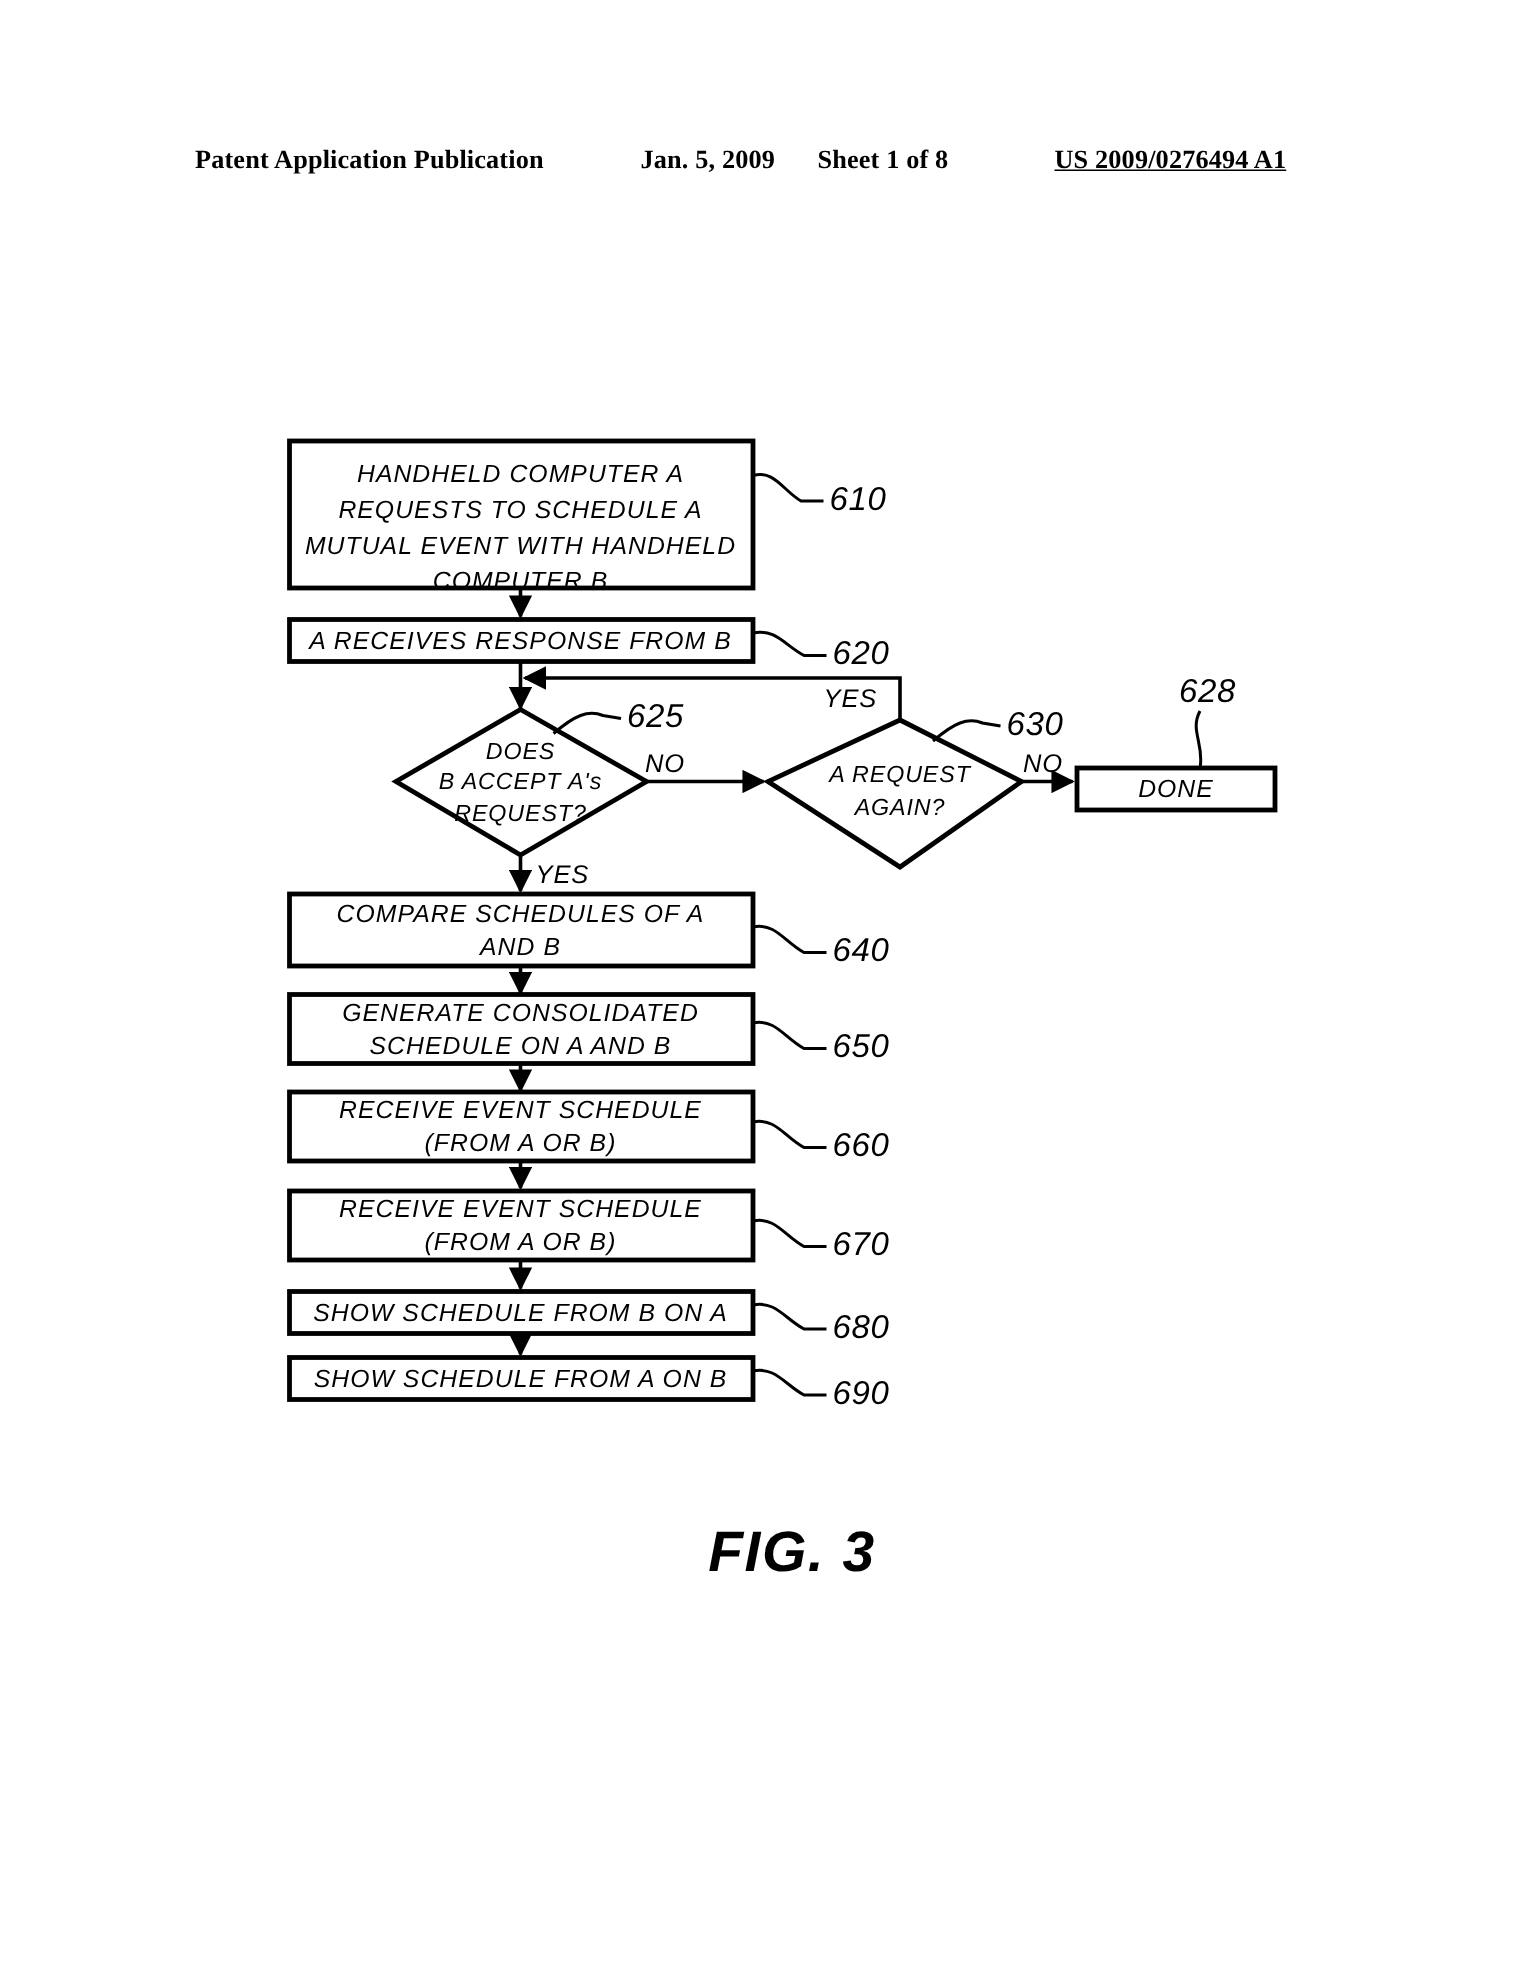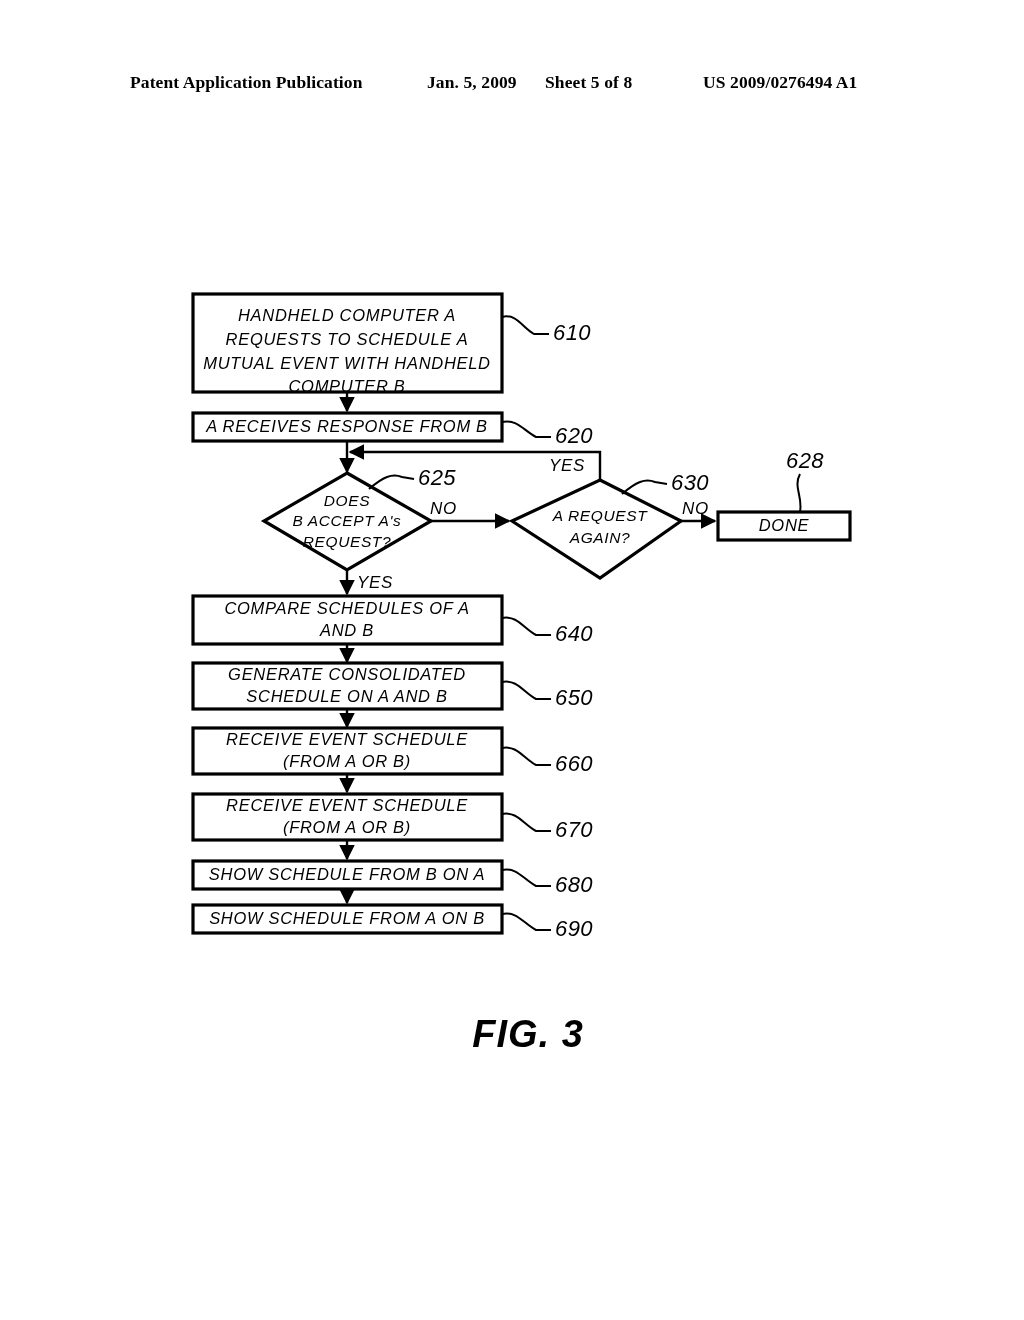--- a/index.html
+++ b/index.html
@@ -14,37 +14,37 @@
     background: #ffffff;
     overflow: hidden;
     font-family: "Liberation Sans", sans-serif;
     color: #000000;
   }
 
   
   #hdr {
     position: absolute;
     left: 0;
-    top: 72px;
+    top: 96px;
     width: 820px;
     height: 26px;
   }
   .hdr-txt {
     position: absolute;
     font-family: "Liberation Serif", serif;
     font-weight: bold;
     font-size: 17.5px;
     letter-spacing: 0.1px;
     white-space: nowrap;
     color: #000;
   }
   #hdr-pub   { left: 130px; top: 0; }
   #hdr-date  { left: 427px; top: 0; }
   #hdr-sheet { left: 545px; top: 0; }
-  #hdr-num   { left: 703px; top: 0; }
+  #hdr-num   { left: 703px; top: 0; text-decoration: underline; }
 
   
   #chart {
     position: absolute;
     left: 0;
     top: 0;
     width: 1024px;
     height: 1320px;
   }
 
@@ -118,21 +118,21 @@
   }
 </style>
 </head>
 <body>
 
 <div id="page">
 
   <div id="hdr">
     <div class="hdr-txt" id="hdr-pub">Patent Application Publication</div>
     <div class="hdr-txt" id="hdr-date">Jan. 5, 2009</div>
-    <div class="hdr-txt" id="hdr-sheet">Sheet 5 of 8</div>
+    <div class="hdr-txt" id="hdr-sheet">Sheet 1 of 8</div>
     <div class="hdr-txt" id="hdr-num">US 2009/0276494 A1</div>
   </div>
 
   <svg id="chart" viewBox="0 0 1024 1320">
     <defs>
       <marker id="ahead" viewBox="0 0 10 10" refX="9" refY="5" markerWidth="6.5" markerHeight="6.5" orient="auto-start-reverse">
         <path d="M 0 0 L 10 5 L 0 10 z" fill="#000"></path>
       </marker>
     </defs>
 

